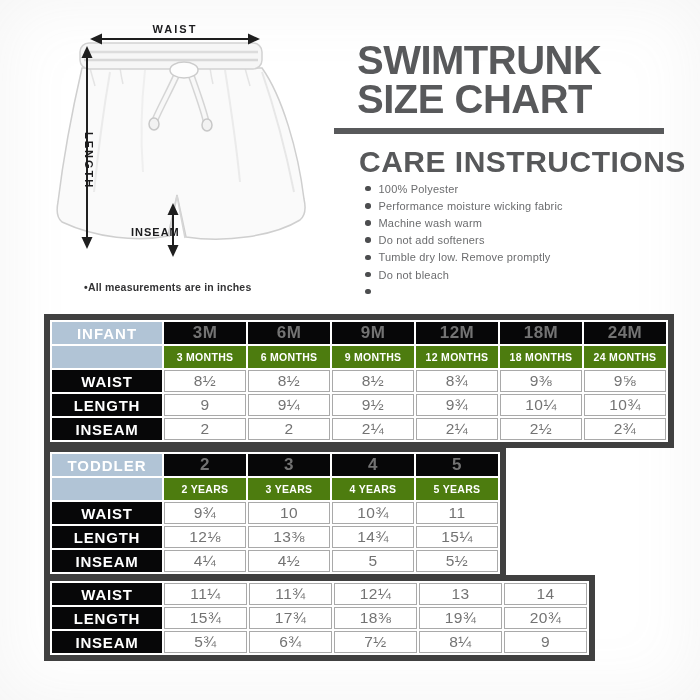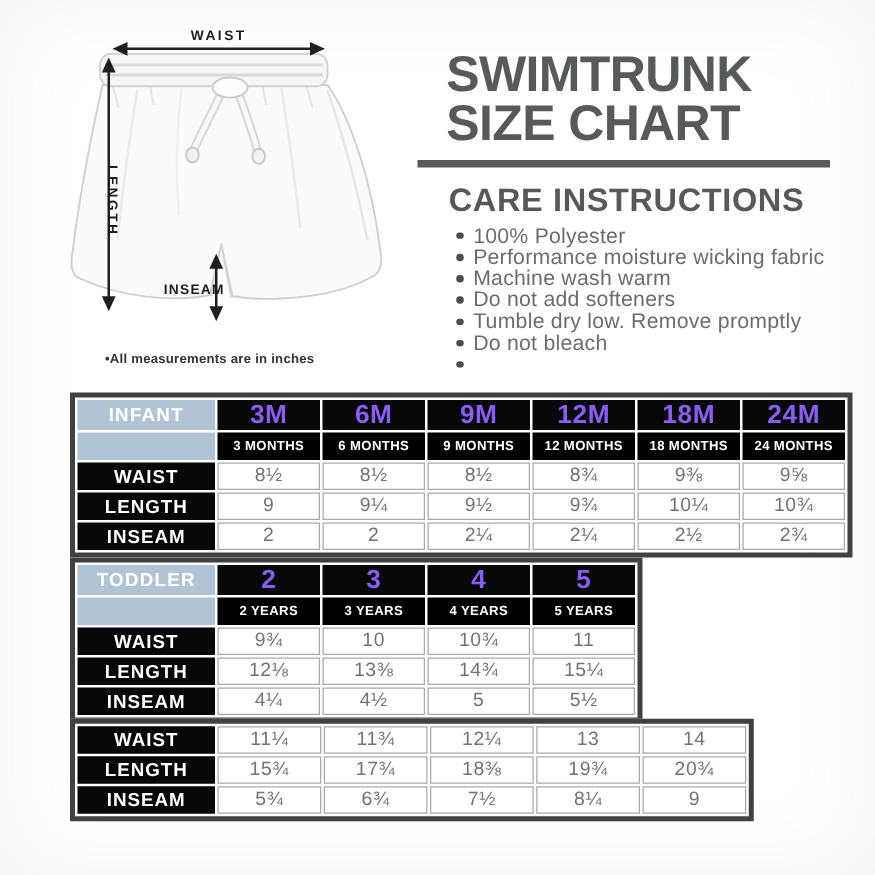--- a/index.html
+++ b/index.html
@@ -20,53 +20,53 @@
     position:absolute;left:84px;top:281px;font-size:10.5px;font-weight:bold;color:#333335;
     letter-spacing:0.2px;
   }
   
   #page-title{
     position:absolute;left:357px;top:41px;width:320px;
     font-size:40px;line-height:39px;font-weight:bold;color:#58595b;letter-spacing:-0.5px;
   }
   #title-rule{position:absolute;left:334px;top:128px;width:330px;height:6px;background:#58595b;}
   #care-heading{
-    position:absolute;left:359px;top:145px;font-size:26px;font-weight:bold;color:#57585a;
+    position:absolute;left:359px;top:145px;font-size:30px;font-weight:bold;color:#57585a;
     letter-spacing:0.5px;
   }
   #care-list{
     position:absolute;left:365px;top:180px;margin:0;padding:0;list-style:none;
   }
   #care-list li{
     display:flex;align-items:center;height:17.2px;
-    font-size:17px;color:#6b6c6e;letter-spacing:0.2px;
+    font-size:11px;color:#6b6c6e;letter-spacing:0.2px;
   }
   .bullet-dot{
     width:5.5px;height:5.5px;border-radius:50%;background:#4c4d4f;
     margin-right:8px;flex:0 0 auto;
   }
   
   table.size-table{
-    position:absolute;left:56px;table-layout:fixed;
+    position:absolute;left:44px;table-layout:fixed;
     border-collapse:separate;border-spacing:2px;
-    border:4px solid #404040;background:#ffffff;
+    border:6px solid #404040;background:#ffffff;
   }
   #infant-table{top:314px;}
   #toddler-table{top:446px;}
   #youth-table{top:575px;}
   .size-table td{height:22px;padding:0;text-align:center;vertical-align:middle;overflow:hidden;}
   td.group{
     background:#b1c4d6;color:#ffffff;font-weight:bold;font-size:15px;letter-spacing:1px;
   }
   td.group-empty{background:#b1c4d6;}
   td.size{
-    background:#070708;color:#8b5cf6;font-weight:bold;font-size:21px;letter-spacing:0.5px;
+    background:#070708;color:#737373;font-weight:bold;font-size:17px;letter-spacing:0.5px;
   }
   td.subtitle{
-    background:#000000;color:#ffffff;font-weight:bold;font-size:10.5px;letter-spacing:0.3px;
+    background:#4d7c0f;color:#ffffff;font-weight:bold;font-size:10.5px;letter-spacing:0.3px;
   }
   td.rowlabel{
     background:#070708;color:#ffffff;font-weight:bold;font-size:15px;letter-spacing:0.8px;
   }
   td.val{
     background:#ffffff;border:1px solid #a9a9a9;color:#737373;font-size:15.5px;
     letter-spacing:0.5px;height:20px;
   }
 </style>
 </head>

